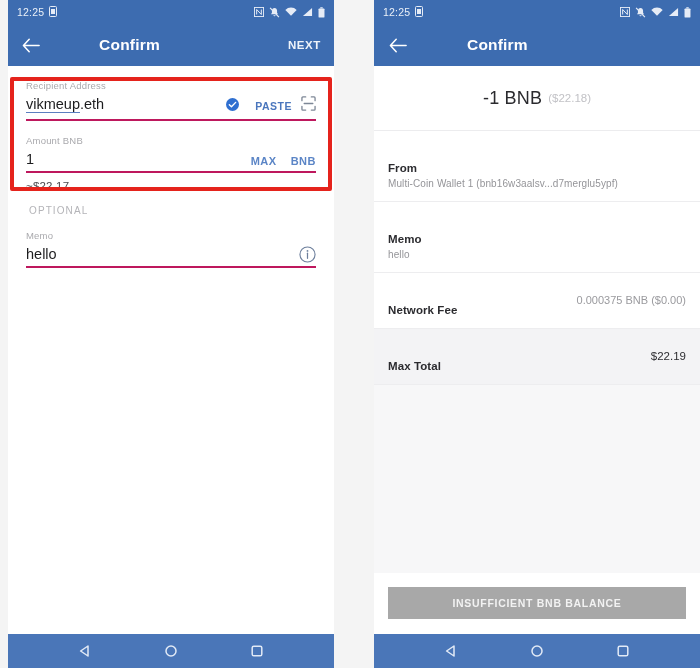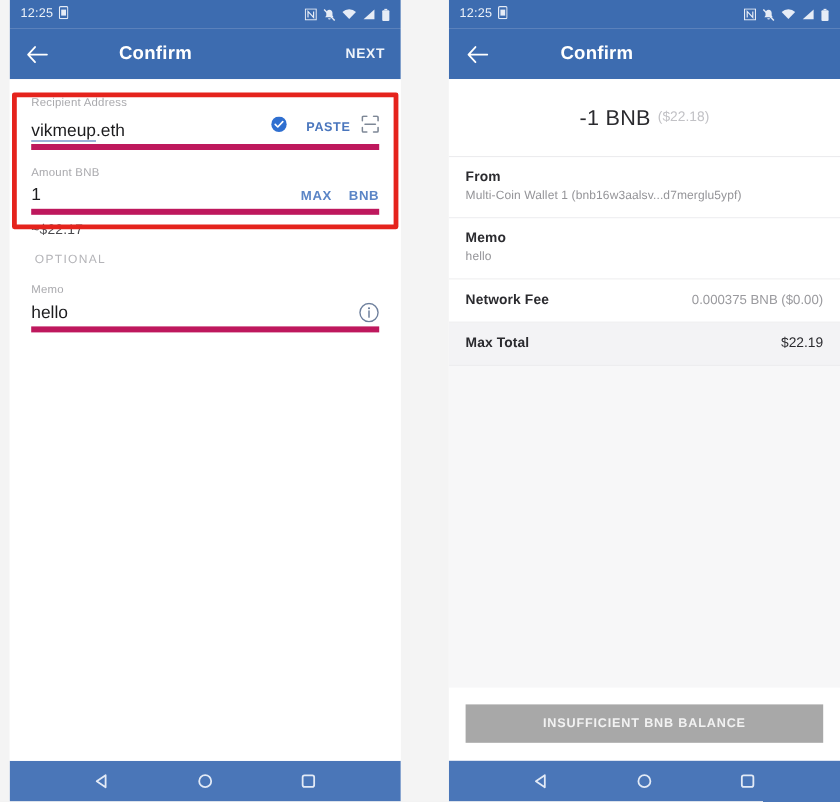--- a/index.html
+++ b/index.html
@@ -31,21 +31,21 @@
     background: #3d6cb0;
     color: #e8eef7;
     display: flex;
     align-items: center;
     padding: 0 9px;
     font-size: 10.5px;
     letter-spacing: .2px;
     flex: 0 0 auto;
   }
   .sb-time { font-size: 10.5px; color: #eaf0f8; }
-  .sb-left { display: flex; gap: 5px; }
+  .sb-left { display: flex; align-items: center; gap: 5px; }
   .sb-spacer { flex: 1; }
   .sb-icons { display: flex; align-items: center; gap: 5px; }
   .sb-icons svg { display: block; }
 
   
   .appbar {
     height: 42px;
     background: #3d6cb0;
     display: flex;
     align-items: center;
@@ -75,23 +75,22 @@
 
   .field { padding-top: 14px; }
   .field-label {
     font-size: 9.5px;
     color: #a9a9ad;
     letter-spacing: .2px;
     margin-bottom: 5px;
   }
   .field-row {
     display: flex;
-    align-items: flex-end;
     min-height: 22px;
-    border-bottom: 5px solid #be185d;
+    border-bottom: 2px solid #be185d;
     padding-bottom: 3px;
   }
   .field-value {
     font-size: 14.5px;
     color: #1c1c1e;
     flex: 1;
   }
   .field-value .underline-part {
     border-bottom: 1.5px solid #5b7fc0;
   }
@@ -151,20 +150,21 @@
     background: #ffffff;
     padding: 11px 14px 12px 14px;
     border-bottom: 1px solid #ededef;
   }
   .detail-row.alt { background: #f3f3f5; }
   .detail-title {
     font-size: 11.5px;
     color: #2b2b2f;
     font-weight: bold;
     letter-spacing: .1px;
+    margin-top: 20px;
   }
   .detail-sub {
     font-size: 10px;
     color: #949498;
     margin-top: 4px;
     letter-spacing: .1px;
   }
   .detail-inline { display: flex; align-items: center; justify-content: space-between; }
   .detail-inline .detail-title { font-size: 11.5px; }
   .detail-amount { font-size: 11px; color: #9a9a9e; }

